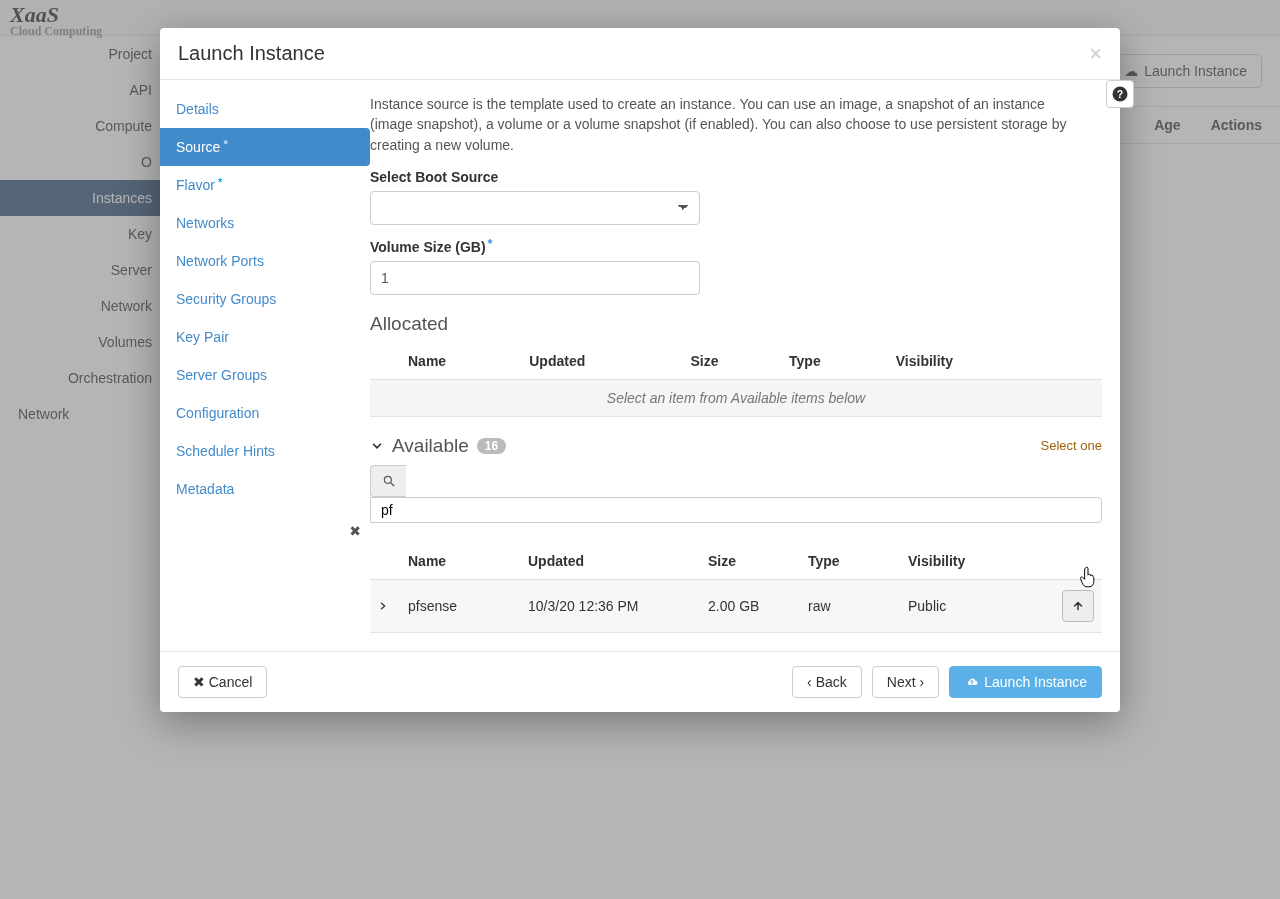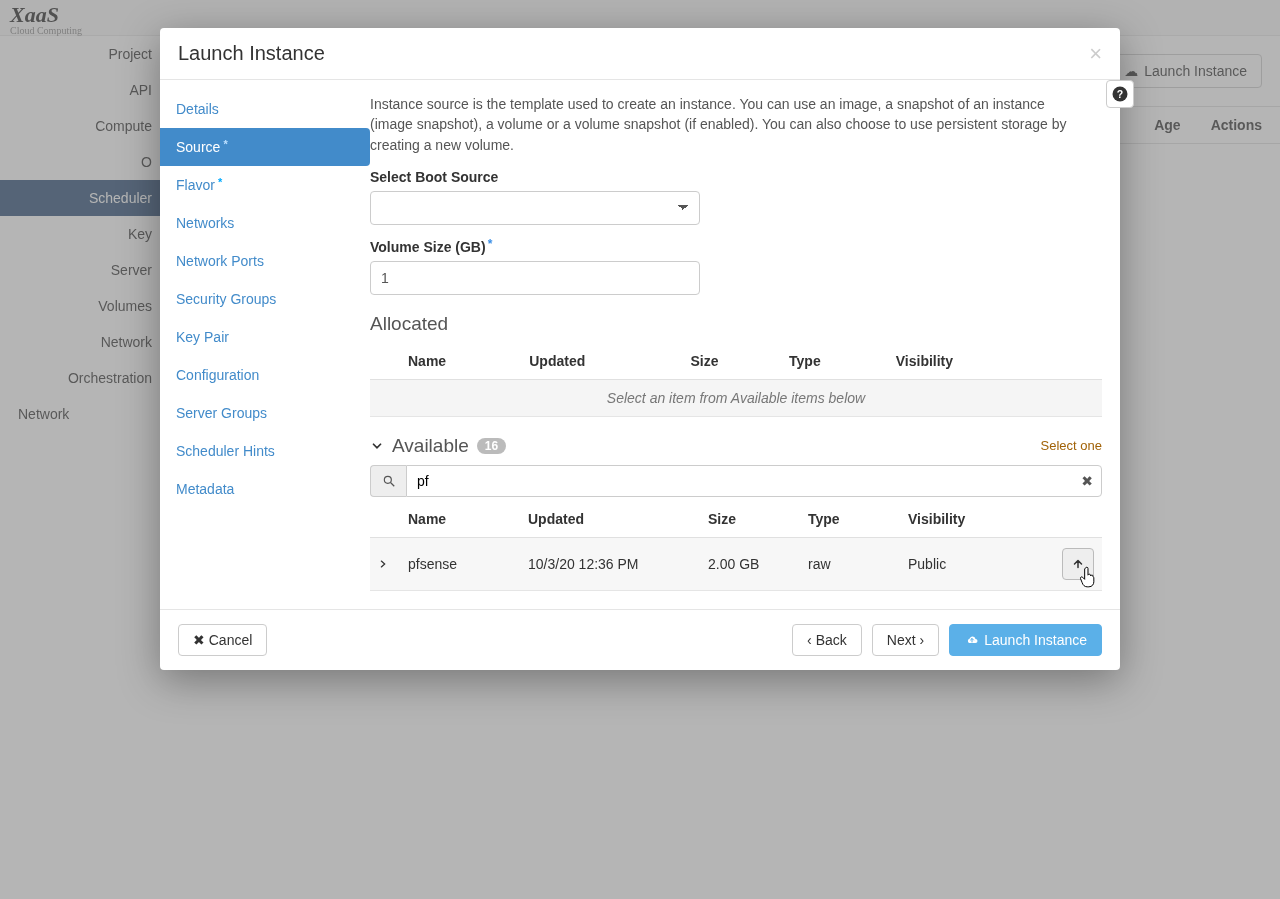--- a/index.html
+++ b/index.html
@@ -11,21 +11,21 @@
     background: #fff;
     width: 1280px;
     height: 899px;
     overflow: hidden;
     position: relative;
   }
   
   .bg-page { position: absolute; inset: 0; }
   .bg-topbar { height: 36px; background: #f8f8f8; border-bottom: 1px solid #e7e7e7; display:flex; align-items:center; }
   .bg-logo { font-family: Georgia, serif; font-style: italic; font-weight: bold; font-size: 22px; padding-left: 10px; color:#222;}
-  .bg-logo small { font-size: 10px; font-style: normal; font-weight: normal; display:block; line-height:6px; color:#888;}
+  .bg-logo small { font-size: 12px; font-style: normal; font-weight: bold; display:block; line-height:6px; color:#888;}
   .bg-sidebar { position:absolute; left:0; top:36px; bottom:16px; width:170px; }
   .bg-side-item { padding: 10px 18px; text-align:right; color:#333; }
   .bg-side-active { background:#2a4d75; color:#fff; }
   .bg-main { position:absolute; left:170px; right:0; top:36px; }
   .bg-main-header { display:flex; justify-content:flex-end; padding:18px; }
   .bg-launch-btn { border:1px solid #ccc; border-radius:4px; padding:8px 14px; background:#fff; display:flex; align-items:center; gap:6px; }
   .bg-table-head { border-top:1px solid #ddd; border-bottom:1px solid #ddd; padding:10px 18px; display:flex; justify-content:flex-end; gap:30px; font-weight:600;}
   .bg-overlay { position:absolute; inset:0; background:rgba(120,120,120,0.55); }
 
   
@@ -63,21 +63,21 @@
   .section-title { font-size:19px; color:#555; margin:18px 0 8px 0; display:flex; align-items:center; gap:8px;}
   .section-title.sm { font-size:19px; justify-content:space-between;gap:32px;}
   .badge-count { background:#bbb; color:#fff; border-radius:10px; padding:1px 8px; font-size:12px; font-weight:600;}
   .tbl { width:100%; border-collapse:collapse; }
   .tbl th { text-align:left; font-weight:700; color:#333; padding:10px 8px; border-bottom:1px solid #e0e0e0;}
   .tbl .empty-row td { background:#f5f5f5; text-align:center; color:#777; font-style:italic; padding:10px; border-bottom:1px solid #e5e5e5;}
   .avail-row td { padding:10px 8px; border-bottom:1px solid #e5e5e5; color:#333;}
   .avail-row.striped td { background:#f7f7f7; }
   .chevron { display:inline-block; width:10px; transform: translateY(1px);}
   .select-hint { color:#a16207; font-size:13px;}
-  .filter-row { display:flex; }
+  .filter-row { display:flex;flex-direction:column; }
   .filter-icon { width:36px; height:32px; border:1px solid #ccc; border-right:none; border-radius:4px 0 0 4px; display:flex; align-items:center; justify-content:center; background:#eee; color:#555;}
   .filter-input { flex:1; height:32px; border:1px solid #ccc; border-radius:0 4px 4px 0; padding:4px 10px; font-size:14px;}
   .filter-clear { width:30px; display:flex; align-items:center; justify-content:center; color:#555; margin-left:-30px; cursor:pointer;}
   .add-btn { width:32px; height:32px; border:1px solid #bbb; border-radius:4px; background:#eee; display:flex; align-items:center; justify-content:center; cursor:pointer; font-weight:bold; color:#333;}
   .modal-footer { border-top:1px solid #e5e5e5; padding:14px 18px; display:flex; justify-content:space-between;}
   .btn { border:1px solid #ccc; background:#fff; border-radius:4px; padding:7px 14px; font-size:14px; cursor:pointer; display:inline-flex; align-items:center; gap:4px; color:#333;}
   .btn-group { display:flex; gap:10px;}
   .btn-primary { background:#5bb0e8; border-color:#5bb0e8; color:#fff;}
   svg { display:block; }
   .cursor-pointer-img { position:absolute; width:20px; height:24px; pointer-events:none;}
@@ -89,25 +89,25 @@
   <div class="bg-topbar">
     <div class="bg-logo">
       <span>XaaS</span><small>Cloud Computing</small>
     </div>
   </div>
   <div class="bg-sidebar">
     <div class="bg-side-item">Project</div>
     <div class="bg-side-item">API</div>
     <div class="bg-side-item">Compute</div>
     <div class="bg-side-item">O</div>
-    <div class="bg-side-item bg-side-active">Scheduler</div>
+    <div class="bg-side-item bg-side-active">Instances</div>
     <div class="bg-side-item">Key</div>
     <div class="bg-side-item">Server</div>
+    <div class="bg-side-item">Network</div>
     <div class="bg-side-item">Volumes</div>
-    <div class="bg-side-item">Network</div>
     <div class="bg-side-item">Orchestration</div>
     <div class="bg-side-item" style="text-align:left">Network</div>
   </div>
   <div class="bg-main">
     <div class="bg-main-header">
       <div class="bg-launch-btn">
         <span>☁</span>
         <span>Launch Instance</span>
       </div>
     </div>
@@ -127,22 +127,22 @@
 
   <div class="modal-body">
     <div class="wizard-nav">
       <div class="step"><span>Details</span></div>
       <div class="step active"><span>Source</span><span class="req"> *</span></div>
       <div class="step"><span>Flavor</span><span class="req"> *</span></div>
       <div class="step"><span>Networks</span></div>
       <div class="step"><span>Network Ports</span></div>
       <div class="step"><span>Security Groups</span></div>
       <div class="step"><span>Key Pair</span></div>
+      <div class="step"><span>Server Groups</span></div>
       <div class="step"><span>Configuration</span></div>
-      <div class="step"><span>Server Groups</span></div>
       <div class="step"><span>Scheduler Hints</span></div>
       <div class="step"><span>Metadata</span></div>
     </div>
 
     <div class="wizard-content">
       <div class="help-badge">
         <svg width="18" height="18" viewBox="0 0 24 24">
             <circle cx="12" cy="12" r="10" fill="#333"></circle>
             <text x="12" y="17" text-anchor="middle" fill="#fff" font-size="14" font-weight="bold" font-family="Arial">?</text>
           </svg>

